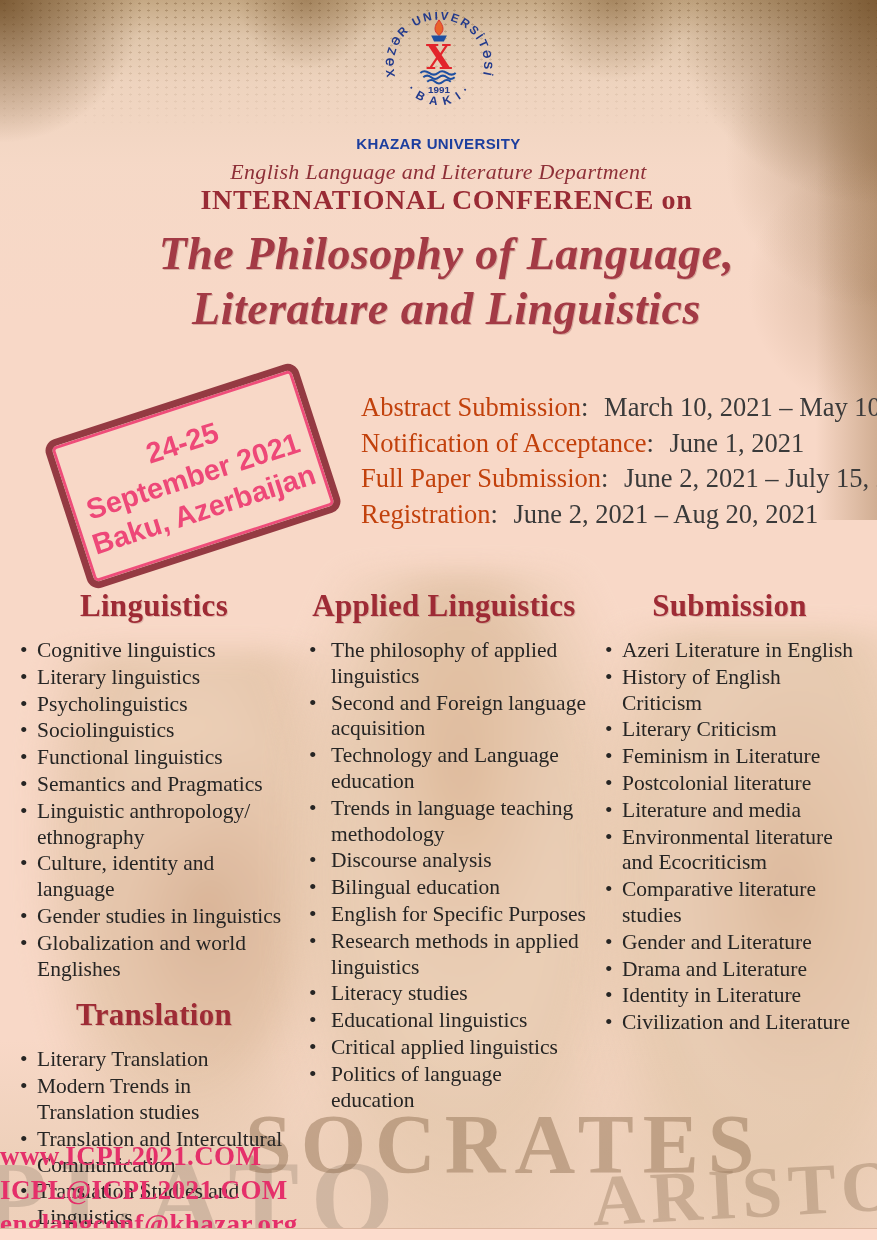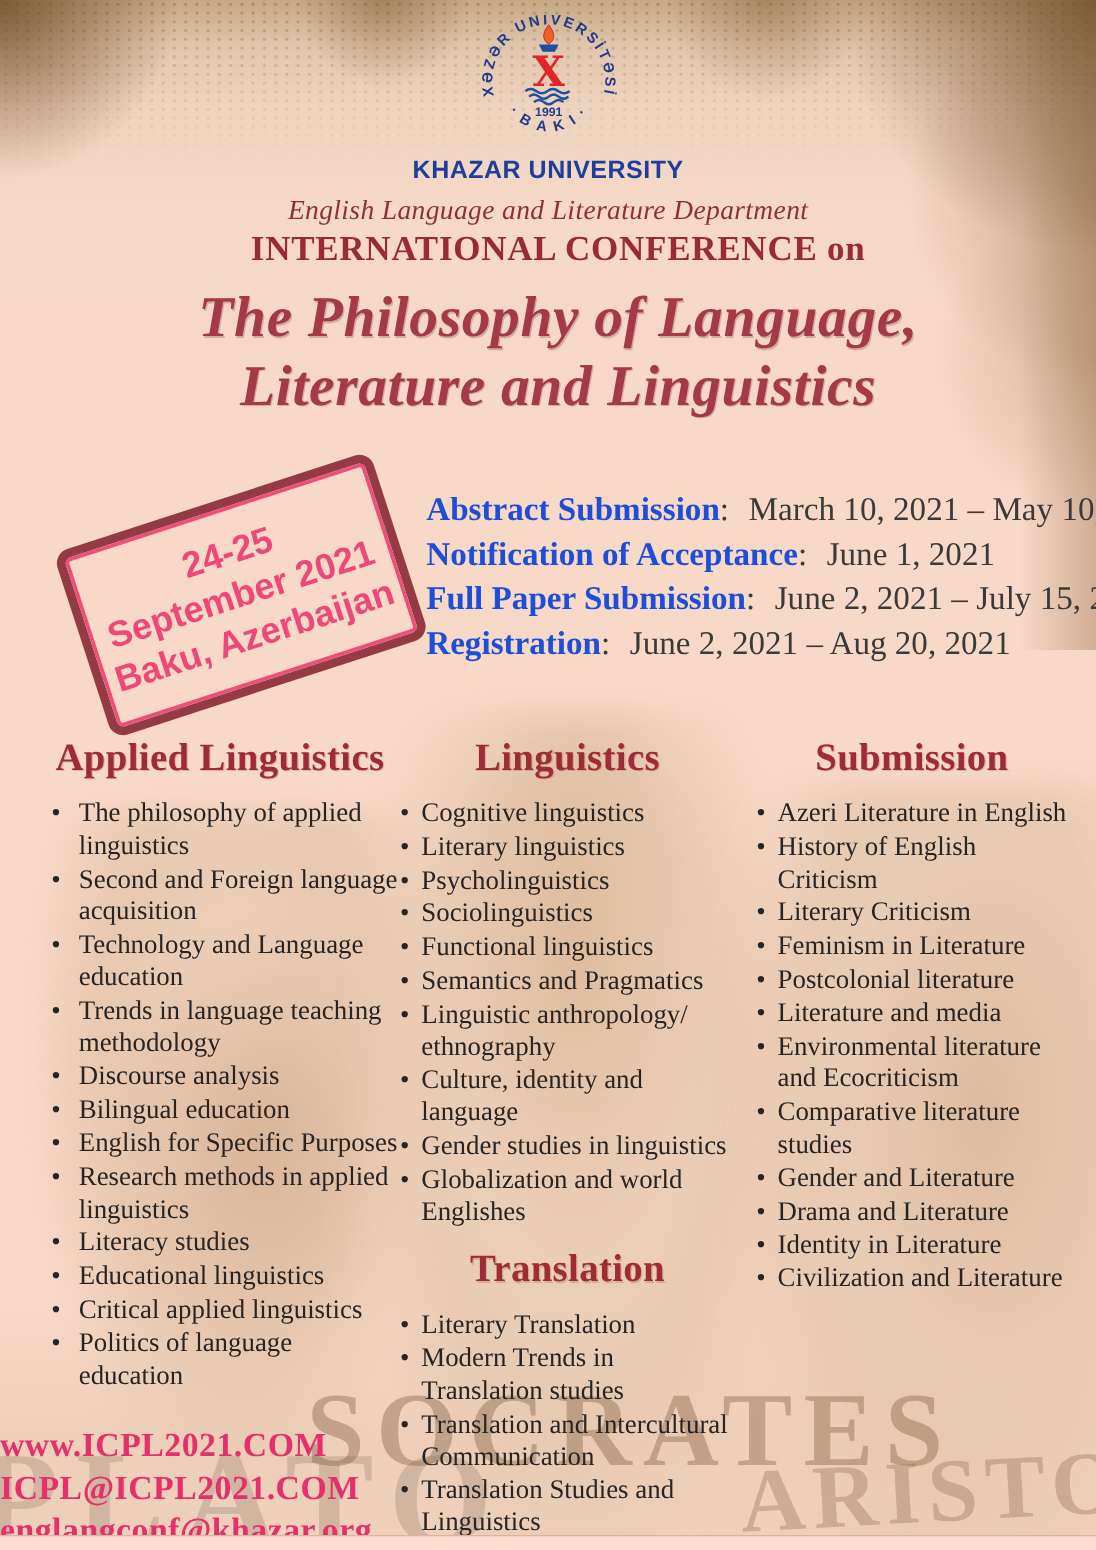--- a/index.html
+++ b/index.html
@@ -59,22 +59,22 @@
   .wm-aristotle{left:592px;top:1148px;font-size:72px;letter-spacing:6px;
       color:rgba(150,120,92,.40);transform:rotate(-3deg);}
   .bottom-strip{
     position:absolute;left:0;right:0;bottom:0;height:11px;background:#fcdccd;
     border-top:1px solid rgba(190,150,120,.55);z-index:8;
   }
   
   .header{position:absolute;left:0;right:0;top:12px;text-align:center;z-index:5;}
   .logo{display:block;margin:0 auto;}
   .university-name{
-    font-family:"Liberation Sans",sans-serif;font-weight:bold;font-size:20px;
-    color:#1c3e9e;letter-spacing:.4px;margin-top:1px;
+    font-family:"Liberation Sans",sans-serif;font-weight:bold;font-size:15px;
+    color:#1c3e9e;letter-spacing:.4px;margin-top:11px;
   }
   .department{
     margin-top:7px;font-style:italic;font-size:22px;color:#8e3038;letter-spacing:.3px;
   }
   
   .title-block{position:absolute;left:16px;right:0;top:184px;text-align:center;z-index:5;}
   .kicker{font-size:28px;font-weight:bold;color:#992b35;letter-spacing:.6px;}
   .script-title{
     margin-top:10px;font-size:46px;line-height:1.2;font-weight:bold;font-style:italic;
     color:#a33a45;letter-spacing:.5px;text-shadow:1px 1px 0 rgba(120,40,45,.25);
@@ -87,21 +87,21 @@
     box-shadow:inset 0 0 0 3px #ef4d7a;
     display:flex;flex-direction:column;justify-content:center;align-items:center;
   }
   .stamp-line{
     font-family:"Liberation Sans",sans-serif;font-weight:bold;font-size:29px;
     line-height:35px;color:#ee4878;text-align:center;white-space:nowrap;
   }
   
   .dates{position:absolute;left:341px;top:390px;z-index:5;}
   .date-row{font-size:26.5px;line-height:35.5px;white-space:nowrap;}
-  .date-label{font-weight:bold;color:#1d4ed8;}
+  .date-label{font-weight:normal;color:#c2410c;margin-left:20px;}
   .date-label::after{content:":";color:#3a3a3a;font-weight:normal;}
   .date-value{color:#3a3a3a;margin-left:9px;}
   
   .columns{position:absolute;left:0;right:0;top:588px;display:flex;padding:0 20px;z-index:5;}
   .col{box-sizing:border-box;}
   .col-1{width:268px;}
   .col-2{width:300px;padding-left:12px;}
   .col-3{flex:1;padding-left:14px;}
   .section-title{
     margin:0 0 14px;font-size:31px;font-weight:bold;color:#9e2b35;text-align:center;
@@ -195,62 +195,62 @@
         <span class="date-value">June 2, 2021 – July 15, 2021</span>
       </div>
 
       <div class="date-row">
         <span class="date-label">Registration</span>
         <span class="date-value">June 2, 2021 – Aug 20, 2021</span>
       </div>
     </div>
 
   <div class="columns">
+    <div class="col col-1">
+      <h2 class="section-title">Linguistics</h2>
+      <ul class="topic-list">
+
+      <li>Cognitive linguistics</li>
+          <li>Literary linguistics</li>
+          <li>Psycholinguistics</li>
+          <li>Sociolinguistics</li>
+          <li>Functional linguistics</li>
+          <li>Semantics and Pragmatics</li>
+          <li>Linguistic anthropology/ ethnography</li>
+          <li>Culture, identity and language</li>
+          <li>Gender studies in linguistics</li>
+          <li>Globalization and world Englishes</li>
+        </ul>
+      <h2 class="section-title spaced">Translation</h2>
+      <ul class="topic-list">
+
+      <li>Literary Translation</li>
+          <li>Modern Trends in Translation studies</li>
+          <li>Translation and Intercultural Communication</li>
+          <li>Translation Studies and Linguistics</li>
+        </ul>
+    </div>
     <div class="col col-2">
       <h2 class="section-title">Applied Linguistics</h2>
       <ul class="topic-list">
 
       <li>The philosophy of applied linguistics</li>
           <li>Second and Foreign language acquisition</li>
           <li>Technology and Language education</li>
           <li>Trends in language teaching methodology</li>
           <li>Discourse analysis</li>
           <li>Bilingual education</li>
           <li>English for Specific Purposes</li>
           <li>Research methods in applied linguistics</li>
           <li>Literacy studies</li>
           <li>Educational linguistics</li>
           <li>Critical applied linguistics</li>
           <li>Politics of language education</li>
         </ul>
     </div>
-    <div class="col col-1">
-      <h2 class="section-title">Linguistics</h2>
-      <ul class="topic-list">
-
-      <li>Cognitive linguistics</li>
-          <li>Literary linguistics</li>
-          <li>Psycholinguistics</li>
-          <li>Sociolinguistics</li>
-          <li>Functional linguistics</li>
-          <li>Semantics and Pragmatics</li>
-          <li>Linguistic anthropology/ ethnography</li>
-          <li>Culture, identity and language</li>
-          <li>Gender studies in linguistics</li>
-          <li>Globalization and world Englishes</li>
-        </ul>
-      <h2 class="section-title spaced">Translation</h2>
-      <ul class="topic-list">
-
-      <li>Literary Translation</li>
-          <li>Modern Trends in Translation studies</li>
-          <li>Translation and Intercultural Communication</li>
-          <li>Translation Studies and Linguistics</li>
-        </ul>
-    </div>
     <div class="col col-3">
       <h2 class="section-title">Submission</h2>
       <ul class="topic-list">
 
       <li>Azeri Literature in English</li>
           <li>History of English Criticism</li>
           <li>Literary Criticism</li>
           <li>Feminism in Literature</li>
           <li>Postcolonial literature</li>
           <li>Literature and media</li>

